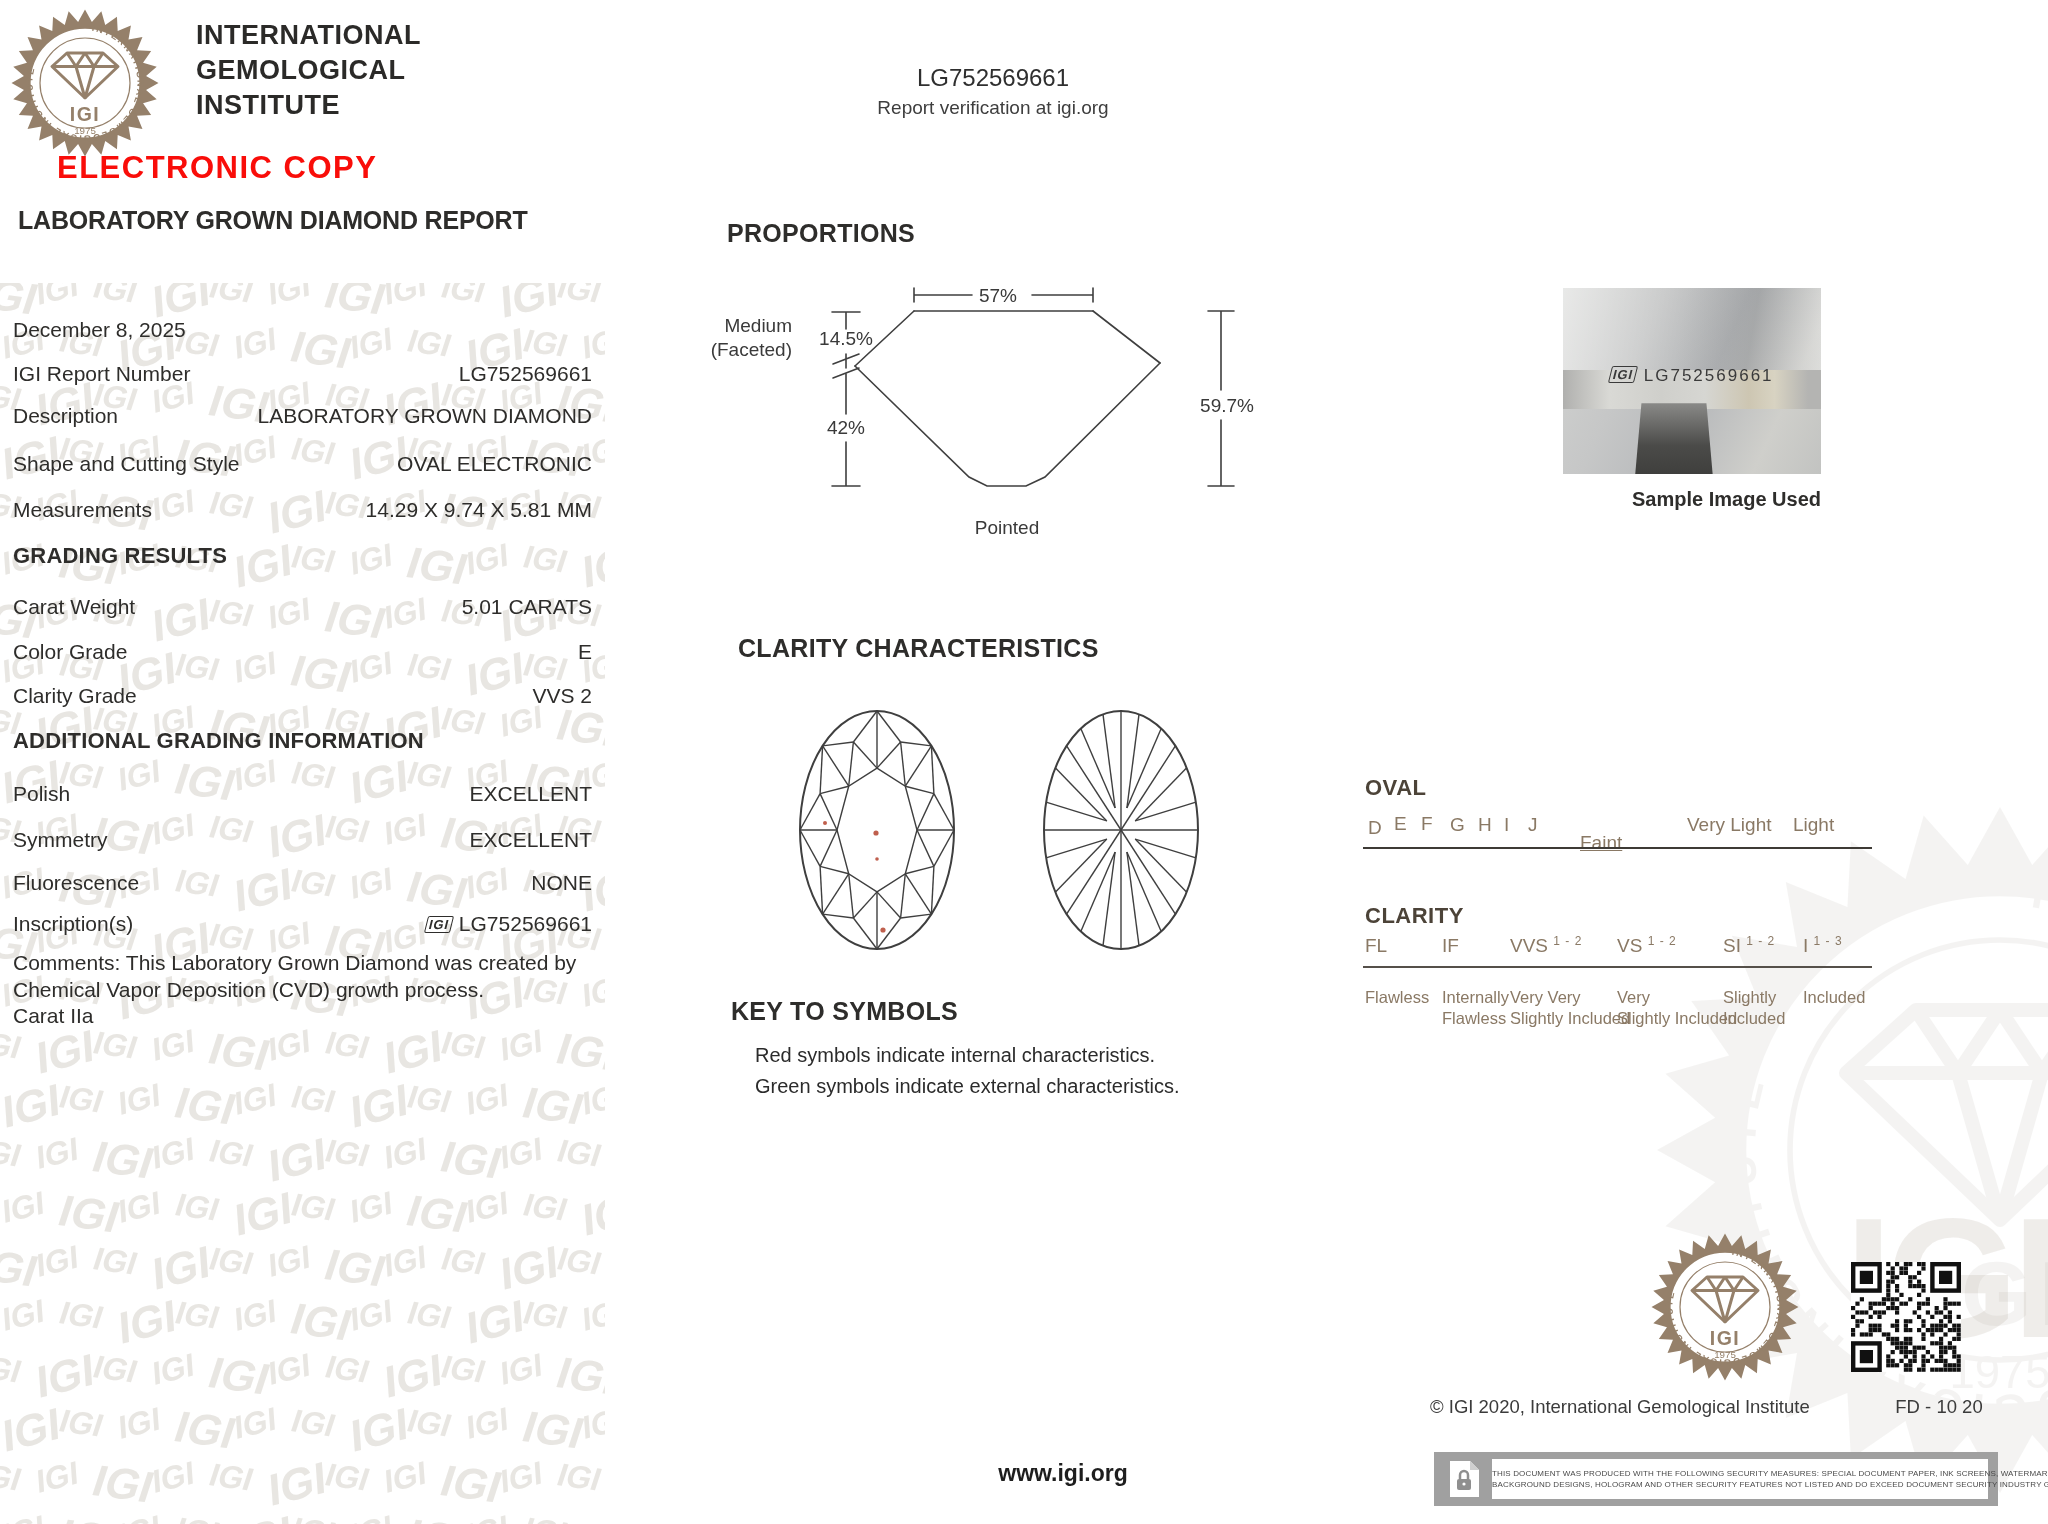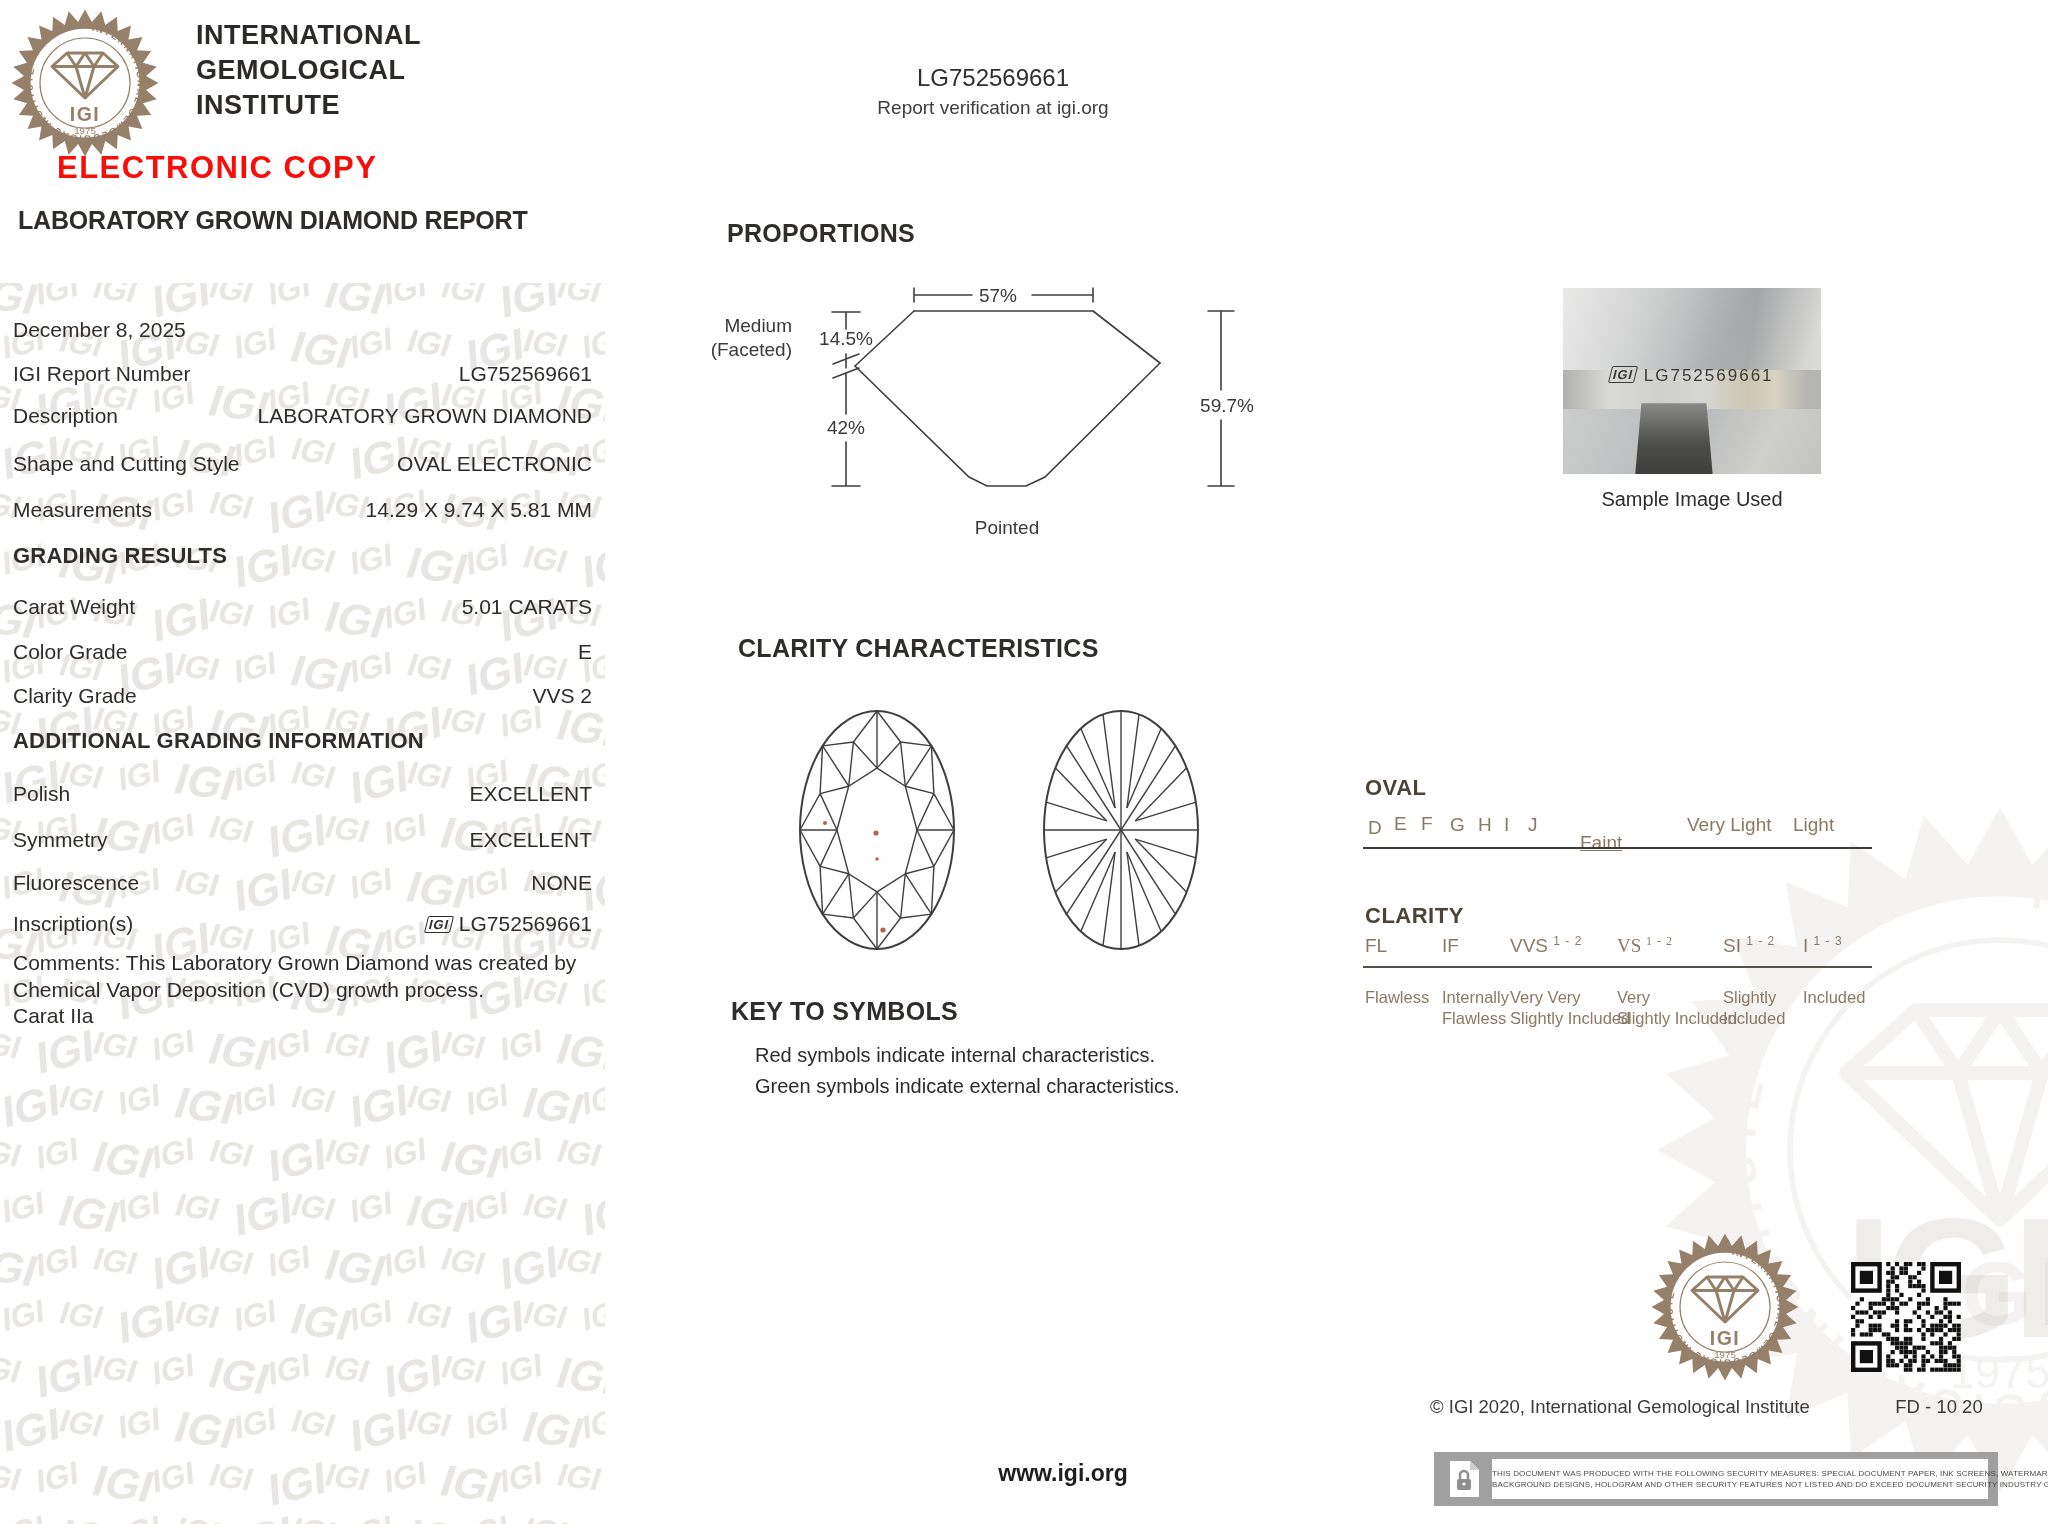--- a/index.html
+++ b/index.html
@@ -32,21 +32,21 @@
       background:linear-gradient(115deg,#d2d3d1 0%,#c6c7c7 30%,#b7b9bb 55%,#cfcfcb 80%,#c2c3c1 100%);}
   #sample-img .sheen{position:absolute;left:0;top:0;width:100%;height:48%;
       background:linear-gradient(100deg,rgba(255,255,255,.5),rgba(255,255,255,0) 45%,rgba(110,112,114,.28) 72%,rgba(255,255,255,.35));}
   #sample-img .band{position:absolute;left:0;top:44%;width:100%;height:21%;
       background:linear-gradient(90deg,#b0b0ae 0%,#d9d9d5 18%,#cfcfcb 38%,#d6d6d2 55%,#cdc6b2 72%,#d8d3c2 82%,#b4b4b2 95%);}
   #sample-img .dark{position:absolute;left:28%;top:62%;width:30%;bottom:0;
       background:linear-gradient(180deg,#8a8a88,#4b4b49 60%,#3f3f3d);
       clip-path:polygon(8% 0,92% 0,100% 100%,0 100%);}
   #sample-img .inscription{position:absolute;left:0;top:42%;width:100%;text-align:center;
       font-size:17px;letter-spacing:2px;color:#3a3a3a;}
-  .sample-caption{font-size:20px;text-align:center;color:#2e2d2b;}
+  .sample-caption{font-size:20px;text-align:right;color:#2e2d2b;font-weight:bold;}
   
   .scale-title{font-size:22px;font-weight:bold;letter-spacing:.5px;color:#4c4338;z-index:2;}
   .scale-item{position:absolute;font-size:19px;color:#8a7965;white-space:nowrap;z-index:2;}
   .scale-item sup{font-size:12px;letter-spacing:1px;}
   .scale-line{height:2px;background:#3d3a35;z-index:2;}
   .scale-desc{position:absolute;font-size:16.5px;line-height:21px;color:#8a7965;white-space:nowrap;z-index:2;}
   
   .copyright{font-size:18.5px;color:#3b3b3b;z-index:2;}
   .form-code{font-size:18.5px;color:#3b3b3b;text-align:center;z-index:2;}
   #security-bar{left:1434px;top:1452px;width:564px;height:54px;background:#a0a0a0;z-index:3;}
@@ -557,21 +557,21 @@
 <span class="scale-item" style="left:1528px;top:814px;">J</span>
 <span class="scale-item" style="left:1580px;top:832px;text-decoration:underline;">Faint</span>
 <span class="scale-item" style="left:1687px;top:814px;">Very Light</span>
 <span class="scale-item" style="left:1793px;top:814px;">Light</span>
 <div class="abs scale-line" style="left:1363px;top:847px;width:509px;"></div>
 
 <div class="abs scale-title" style="left:1365px;top:903px;">CLARITY</div>
 <span class="scale-item" style="left:1365px;top:934px;"><span>FL</span><sup></sup></span>
 <span class="scale-item" style="left:1442px;top:934px;"><span>IF</span><sup></sup></span>
 <span class="scale-item" style="left:1510px;top:934px;"><span>VVS</span> <sup>1 - 2</sup></span>
-<span class="scale-item" style="left:1617px;top:934px;font-family:Liberation Serif, serif;"><span>VS</span> <sup>1 - 2</sup></span>
+<span class="scale-item" style="left:1617px;top:934px;"><span>VS</span> <sup>1 - 2</sup></span>
 <span class="scale-item" style="left:1723px;top:934px;"><span>SI</span> <sup>1 - 2</sup></span>
 <span class="scale-item" style="left:1803px;top:934px;"><span>I</span> <sup>1 - 3</sup></span>
 <div class="abs scale-line" style="left:1363px;top:966px;width:509px;height:1.5px;background:#55504a;"></div>
 <div class="scale-desc" style="left:1365px;top:987px;">
     <div>Flawless</div>
     <div></div>
   </div>
 <div class="scale-desc" style="left:1442px;top:987px;">
     <div>Internally</div>
     <div>Flawless</div>

